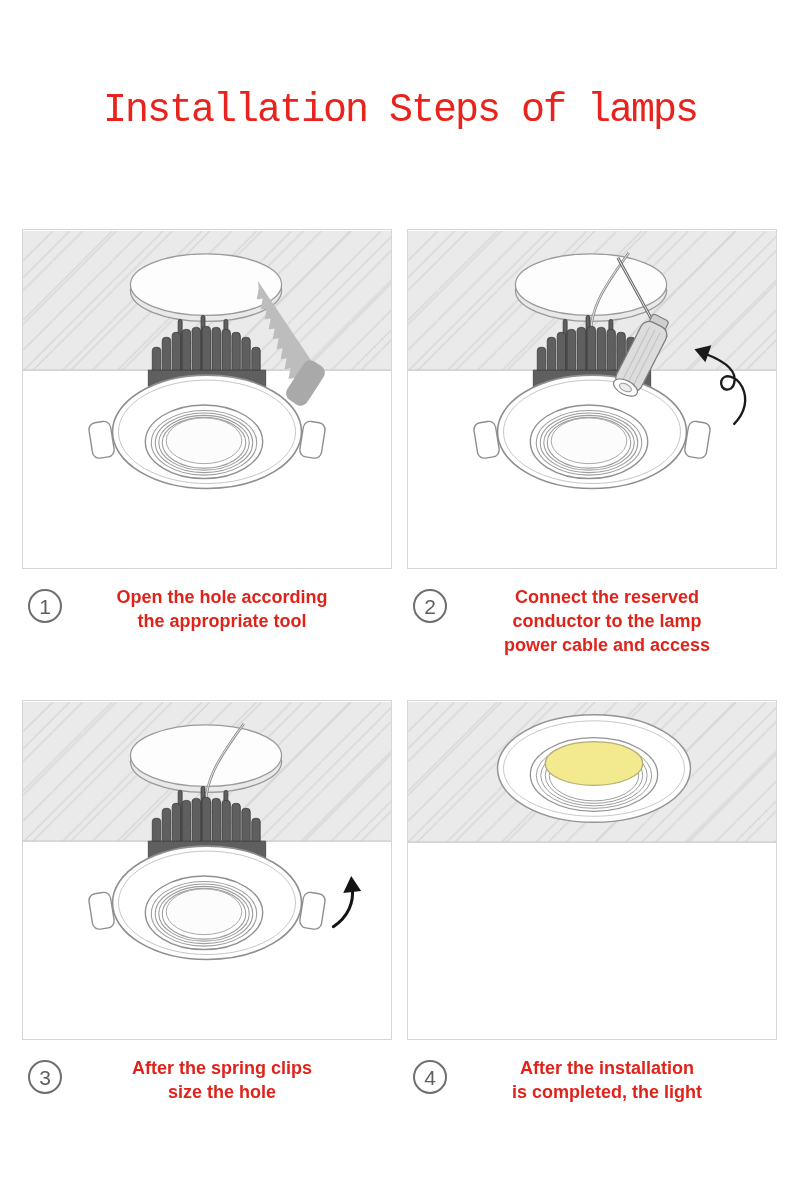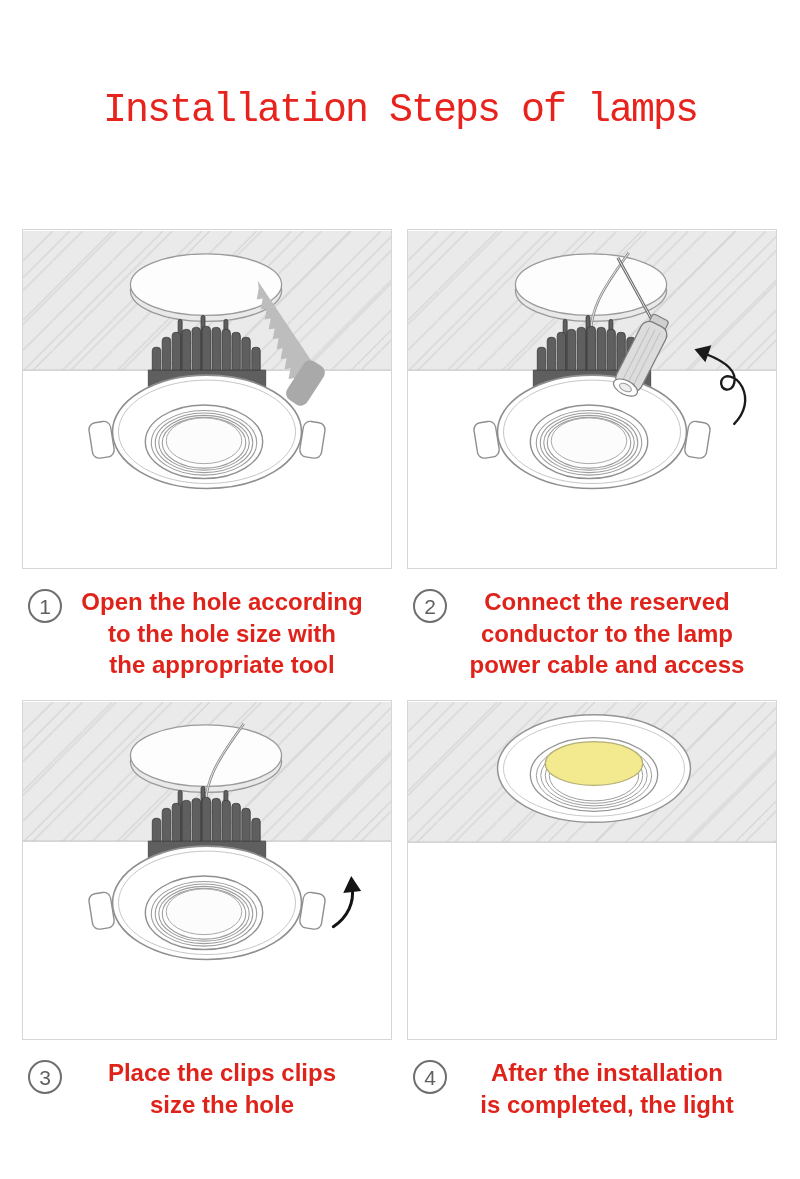--- a/index.html
+++ b/index.html
@@ -30,21 +30,21 @@
   .steps-row.last { height: 100px; }
   .step { display: flex; align-items: flex-start; padding-left: 6px; }
   .step-num {
     flex: none; width: 34px; height: 34px; margin-top: 3px;
     border: 2.5px solid #6e6e6e; border-radius: 50%;
     color: #5f5f5f; font-size: 21px; line-height: 1;
     display: flex; align-items: center; justify-content: center;
   }
   .step-text {
     flex: 1; text-align: center; padding-right: 10px;
-    color: #e0231a; font-weight: bold; font-size: 24px; line-height: 1.32;
+    color: #e0231a; font-weight: bold; font-size: 18px; line-height: 1.32;
   }
   .step-text span { display: block; }
   .defs-holder { position: absolute; width: 0; height: 0; overflow: hidden; }
 </style>
 </head>
 <body>
 
 <svg class="defs-holder" aria-hidden="true">
   <defs>
     <pattern id="hatch" width="30" height="30" patternUnits="userSpaceOnUse">
@@ -147,21 +147,20 @@
       </g>
     </svg>
   </div>
 </div>
 
 <div class="grid steps-row">
   <div class="step">
     <div class="step-num">1</div>
     <div class="step-text">
       <span>Open the hole according</span>
-      <span>to the hole size with</span>
       <span>the appropriate tool</span>
     </div>
   </div>
   <div class="step">
     <div class="step-num">2</div>
     <div class="step-text">
       <span>Connect the reserved</span>
       <span>conductor to the lamp</span>
       <span>power cable and access</span>
     </div>
@@ -202,21 +201,21 @@
         <ellipse cx="187" cy="62" rx="49" ry="22" fill="#f3ea8f" stroke="#b3ad76" stroke-width="1.2"></ellipse>
       </g>
     </svg>
   </div>
 </div>
 
 <div class="grid steps-row last">
   <div class="step">
     <div class="step-num">3</div>
     <div class="step-text">
-      <span>Place the clips clips</span>
+      <span>After the spring clips</span>
       <span>size the hole</span>
     </div>
   </div>
   <div class="step">
     <div class="step-num">4</div>
     <div class="step-text">
       <span>After the installation</span>
       <span>is completed, the light</span>
     </div>
   </div>

